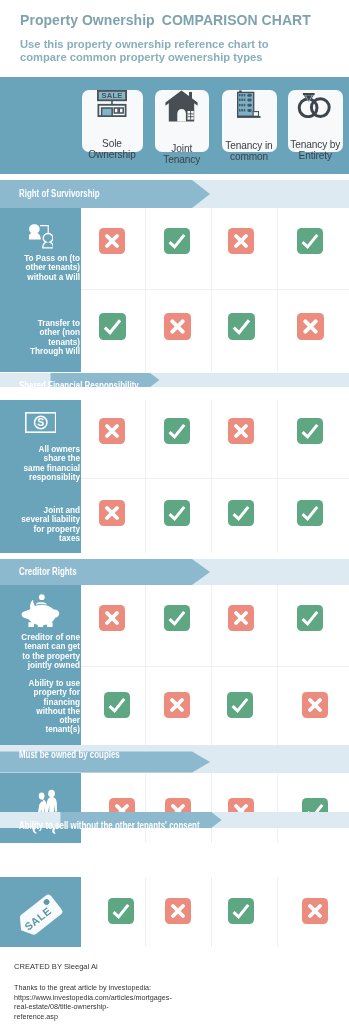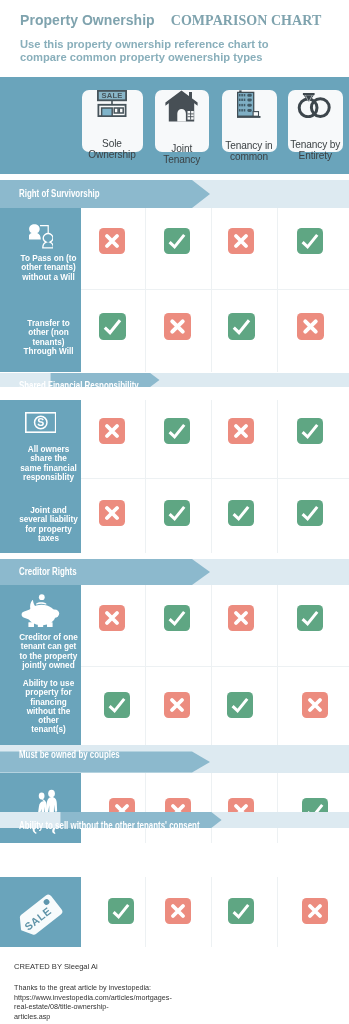--- a/index.html
+++ b/index.html
@@ -2,21 +2,21 @@
 <html><head><meta charset="utf-8"><style>
   html,body{margin:0;padding:0;}
   body{width:349px;height:1024px;background:#fff;font-family:"Liberation Sans",sans-serif;
        overflow:hidden;-webkit-font-smoothing:antialiased;}
   .page{position:relative;width:349px;height:1024px;}
 
   
   .titlebar{position:absolute;left:0;top:0;width:349px;height:77px;background:#fff;}
   .title{position:absolute;left:20px;top:12px;font-size:14px;font-weight:bold;
          letter-spacing:.05px;color:#7FA3AE;white-space:nowrap;}
-  .title .t2{margin-left:16px;font-family:Liberation Serif, serif;}
+  .title .t2{margin-left:7px;}
   .subtitle{position:absolute;left:20px;top:38px;font-size:11.2px;font-weight:bold;
             line-height:13.2px;color:#89AFBB;}
 
   
   .headband{position:absolute;left:0;top:77px;width:349px;height:97px;background:#6AA4BB;}
   .card{position:absolute;top:13px;height:62px;background:#F7F9FA;border-radius:7px;
         display:flex;flex-direction:column;align-items:center;}
   .card .ico{height:33px;width:100%;display:flex;align-items:flex-end;justify-content:center;
              margin-top:0px;}
   .card .lab{font-size:10.1px;line-height:11.2px;color:#3C4245;text-align:center;
@@ -30,21 +30,21 @@
               white-space:nowrap;transform:scaleX(0.72);transform-origin:left top;}
 
   
   .gridblk{position:absolute;left:0;width:349px;background:#fff;}
   .leftcol{position:absolute;left:0;top:0;width:81px;height:100%;background:#6AA4BB;}
   .rowsep{position:absolute;left:81px;width:268px;height:1px;background:#EDF1F3;}
   .colsep{position:absolute;top:0;width:1px;height:100%;background:#EDF1F3;}
   .lcell{position:absolute;left:0;width:81px;}
   .lcell .licon{position:absolute;left:0;width:81px;display:flex;justify-content:center;}
   .lcell .ltxt{position:absolute;left:1px;font-size:8.2px;line-height:9.3px;font-weight:bold;
-               color:#fff;text-align:center;width:79px;padding-left:8px;}
+               color:#fff;text-align:right;width:79px;}
   .mark{position:absolute;border-radius:4.5px;}
   .mark.x{background:#EC8C7F;}
   .mark.c{background:#5FA683;}
   .mark svg{display:block;}
 
   
   .footer{position:absolute;left:14px;}
   .fcreated{position:absolute;left:0;top:0;font-size:7.6px;color:#333;white-space:nowrap;}
   .fcredit{position:absolute;left:0;top:21px;font-size:7.2px;line-height:9.6px;color:#333;}
 </style></head><body>
@@ -483,16 +483,16 @@
         <svg width="26" height="26" viewBox="0 0 27 27">
           <path d="M8.3 8.3 L18.7 18.7 M18.7 8.3 L8.3 18.7" stroke="#fff" stroke-width="4.0" stroke-linecap="round"></path>
         </svg>
       </div>
 </div>
 <div class="footer" style="top:962px">
 <div class="fcreated">CREATED BY Sleegal Ai</div>
 <div class="fcredit">
         <div>Thanks to the great article by investopedia:</div>
         <div>https://www.investopedia.com/articles/mortgages-real-estate/08/title-ownership-</div>
-        <div>articles.asp</div>
+        <div>reference.asp</div>
       </div>
 </div>
 </div>
 
 </body></html>

